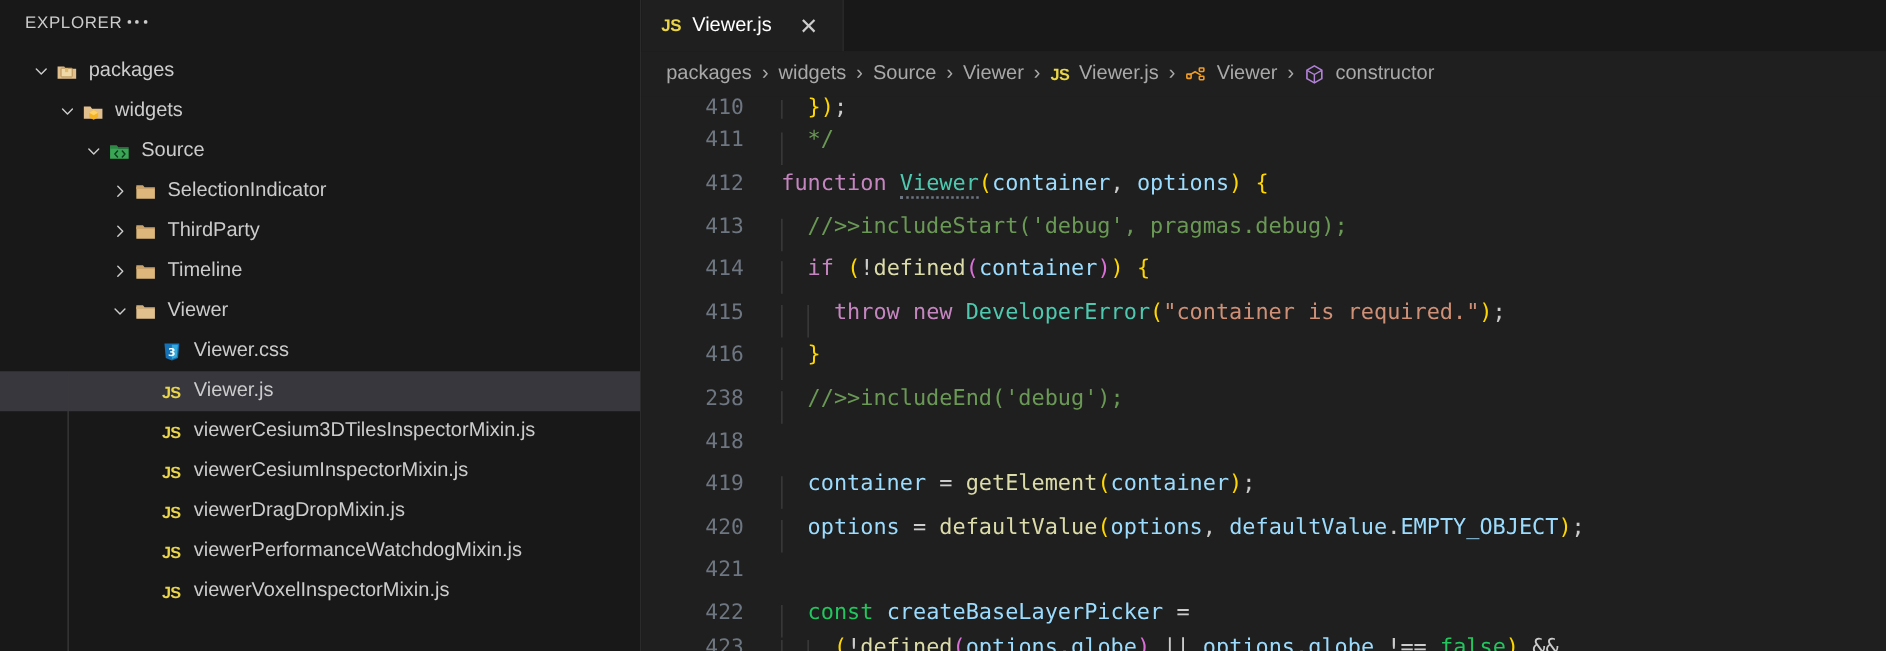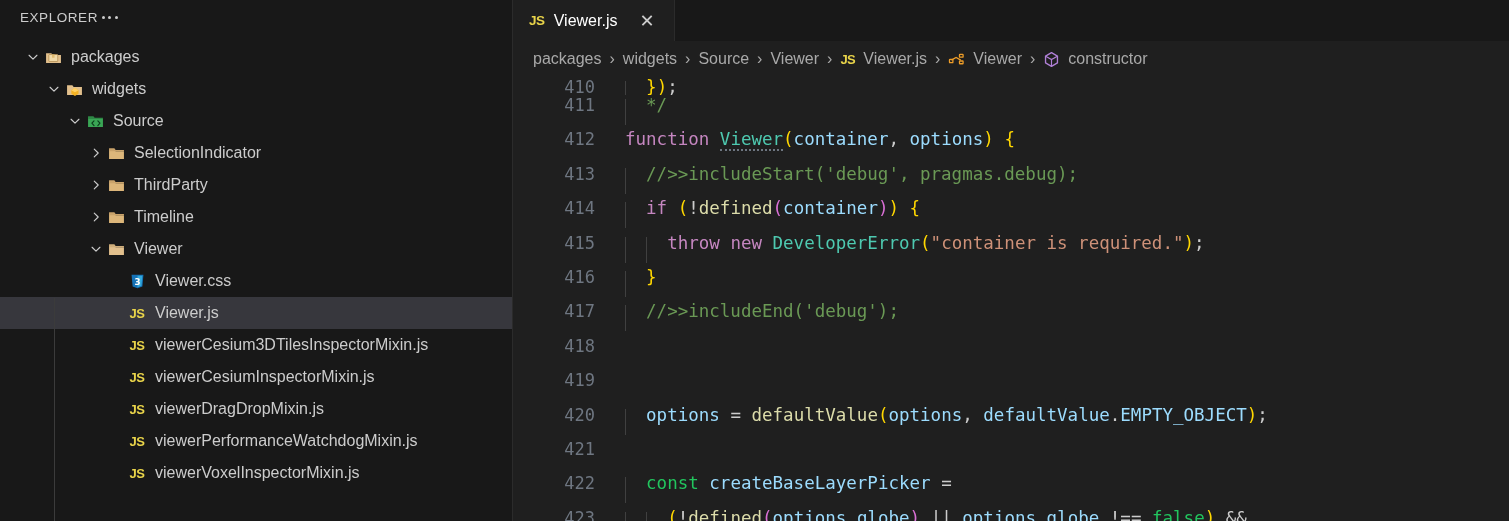--- a/index.html
+++ b/index.html
@@ -77,21 +77,21 @@
   }
   .crumb { display: flex; align-items: center; gap: 6px; cursor: pointer; color: #a9a9a9; }
   .crumb-sep { color: #a9a9a9; padding: 0 8px; display: flex; align-items: center; }
 
   
   #code {
     position: absolute; left: 0; right: 0; top: 77px; bottom: 0;
     font-family: "DejaVu Sans Mono", monospace;
     font-size: 17.5px; overflow: hidden;
   }
-  .cl { height: 34.4px; display: flex; white-space: pre; }
+  .cl { height: 34.4px; display: flex; align-items: center; white-space: pre; }
   .ln {
     width: 97px; flex: 0 0 97px; text-align: right;
     padding-right: 15px; color: #6e7681; font-size: 17px;
     font-family: "DejaVu Sans Mono", monospace;
   }
   .cl.partial-top { height: 18px; overflow: hidden; }
   .cl.partial-bot { height: 22px; align-items: flex-start; overflow: hidden; }
   .code-text { position: relative; padding-left: 15px; }
   .ig { 
     display: inline-block; width: 1px; height: 26px;
@@ -344,22 +344,22 @@
       </div>
 
     <div id="code">
         <div class="cl partial-top"><span class="ln">410</span><span class="code-text">  <span class="t-p1">}</span><span class="t-p1">)</span><span class="t-op">;</span><span class="ig" style="left: 15px;"></span></span></div>
         <div class="cl"><span class="ln">411</span><span class="code-text"><span class="t-cmt">  */</span><span class="ig" style="left: 15px;"></span></span></div>
         <div class="cl"><span class="ln">412</span><span class="code-text"><span class="t-kw">function</span> <span class="t-type refdots">Viewer</span><span class="t-p1">(</span><span class="t-var">container</span><span class="t-op">,</span> <span class="t-var">options</span><span class="t-p1">)</span> <span class="t-p1">{</span></span></div>
         <div class="cl"><span class="ln">413</span><span class="code-text"><span class="t-cmt">  //&gt;&gt;includeStart('debug', pragmas.debug);</span><span class="ig" style="left: 15px;"></span></span></div>
         <div class="cl"><span class="ln">414</span><span class="code-text">  <span class="t-kw">if</span> <span class="t-p1">(</span><span class="t-op">!</span><span class="t-fn">defined</span><span class="t-p2">(</span><span class="t-var">container</span><span class="t-p2">)</span><span class="t-p1">)</span> <span class="t-p1">{</span><span class="ig" style="left: 15px;"></span></span></div>
         <div class="cl"><span class="ln">415</span><span class="code-text">    <span class="t-kw">throw</span> <span class="t-kw">new</span> <span class="t-type">DeveloperError</span><span class="t-p1">(</span><span class="t-str">"container is required."</span><span class="t-p1">)</span><span class="t-op">;</span><span class="ig" style="left: 15px;"></span><span class="ig" style="left: 36.06px;"></span></span></div>
         <div class="cl"><span class="ln">416</span><span class="code-text">  <span class="t-p1">}</span><span class="ig" style="left: 15px;"></span></span></div>
-        <div class="cl"><span class="ln">417</span><span class="code-text"><span class="t-cmt">  //&gt;&gt;includeEnd('debug');</span><span class="ig" style="left: 15px;"></span></span></div>
+        <div class="cl"><span class="ln">238</span><span class="code-text"><span class="t-cmt">  //&gt;&gt;includeEnd('debug');</span><span class="ig" style="left: 15px;"></span></span></div>
         <div class="cl"><span class="ln">418</span><span class="code-text"></span></div>
-        <div class="cl"><span class="ln">419</span></div>
+        <div class="cl"><span class="ln">419</span><span class="code-text">  <span class="t-var">container</span> <span class="t-op">=</span> <span class="t-fn">getElement</span><span class="t-p1">(</span><span class="t-var">container</span><span class="t-p1">)</span><span class="t-op">;</span><span class="ig" style="left: 15px;"></span></span></div>
         <div class="cl"><span class="ln">420</span><span class="code-text">  <span class="t-var">options</span> <span class="t-op">=</span> <span class="t-fn">defaultValue</span><span class="t-p1">(</span><span class="t-var">options</span><span class="t-op">,</span> <span class="t-var">defaultValue</span><span class="t-op">.</span><span class="t-var">EMPTY_OBJECT</span><span class="t-p1">)</span><span class="t-op">;</span><span class="ig" style="left: 15px;"></span></span></div>
         <div class="cl"><span class="ln">421</span><span class="code-text"></span></div>
         <div class="cl"><span class="ln">422</span><span class="code-text">  <span class="t-kw2">const</span> <span class="t-var">createBaseLayerPicker</span> <span class="t-op">=</span><span class="ig" style="left: 15px;"></span></span></div>
         <div class="cl partial-bot"><span class="ln">423</span><span class="code-text">    <span class="t-p1">(</span><span class="t-op">!</span><span class="t-fn">defined</span><span class="t-p2">(</span><span class="t-var">options</span><span class="t-op">.</span><span class="t-var">globe</span><span class="t-p2">)</span> <span class="t-op">||</span> <span class="t-var">options</span><span class="t-op">.</span><span class="t-var">globe</span> <span class="t-op">!==</span> <span class="t-kw2">false</span><span class="t-p1">)</span> <span class="t-op">&amp;&amp;</span><span class="ig" style="left: 15px;"></span><span class="ig" style="left: 36.06px;"></span></span></div>
       </div>
   </div>
 </div>
 
 </body></html>

